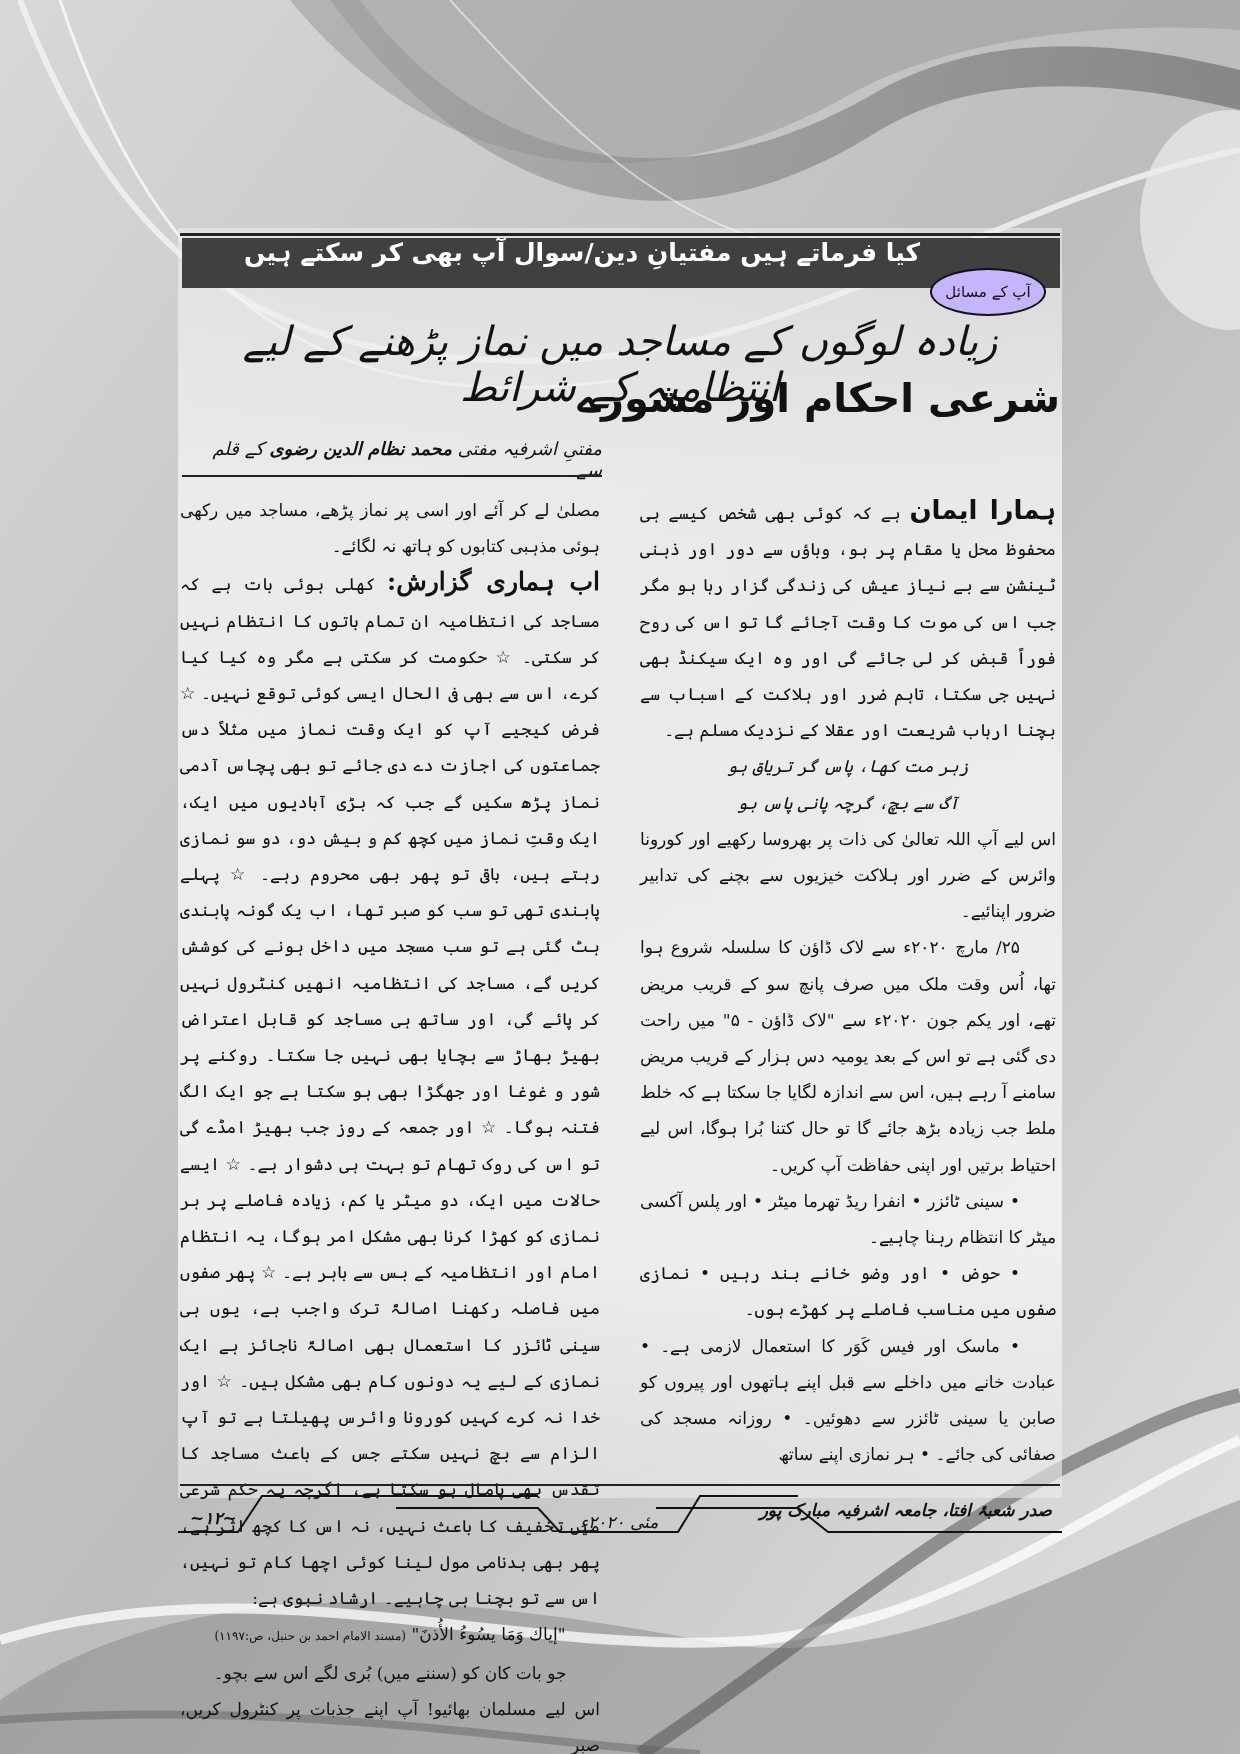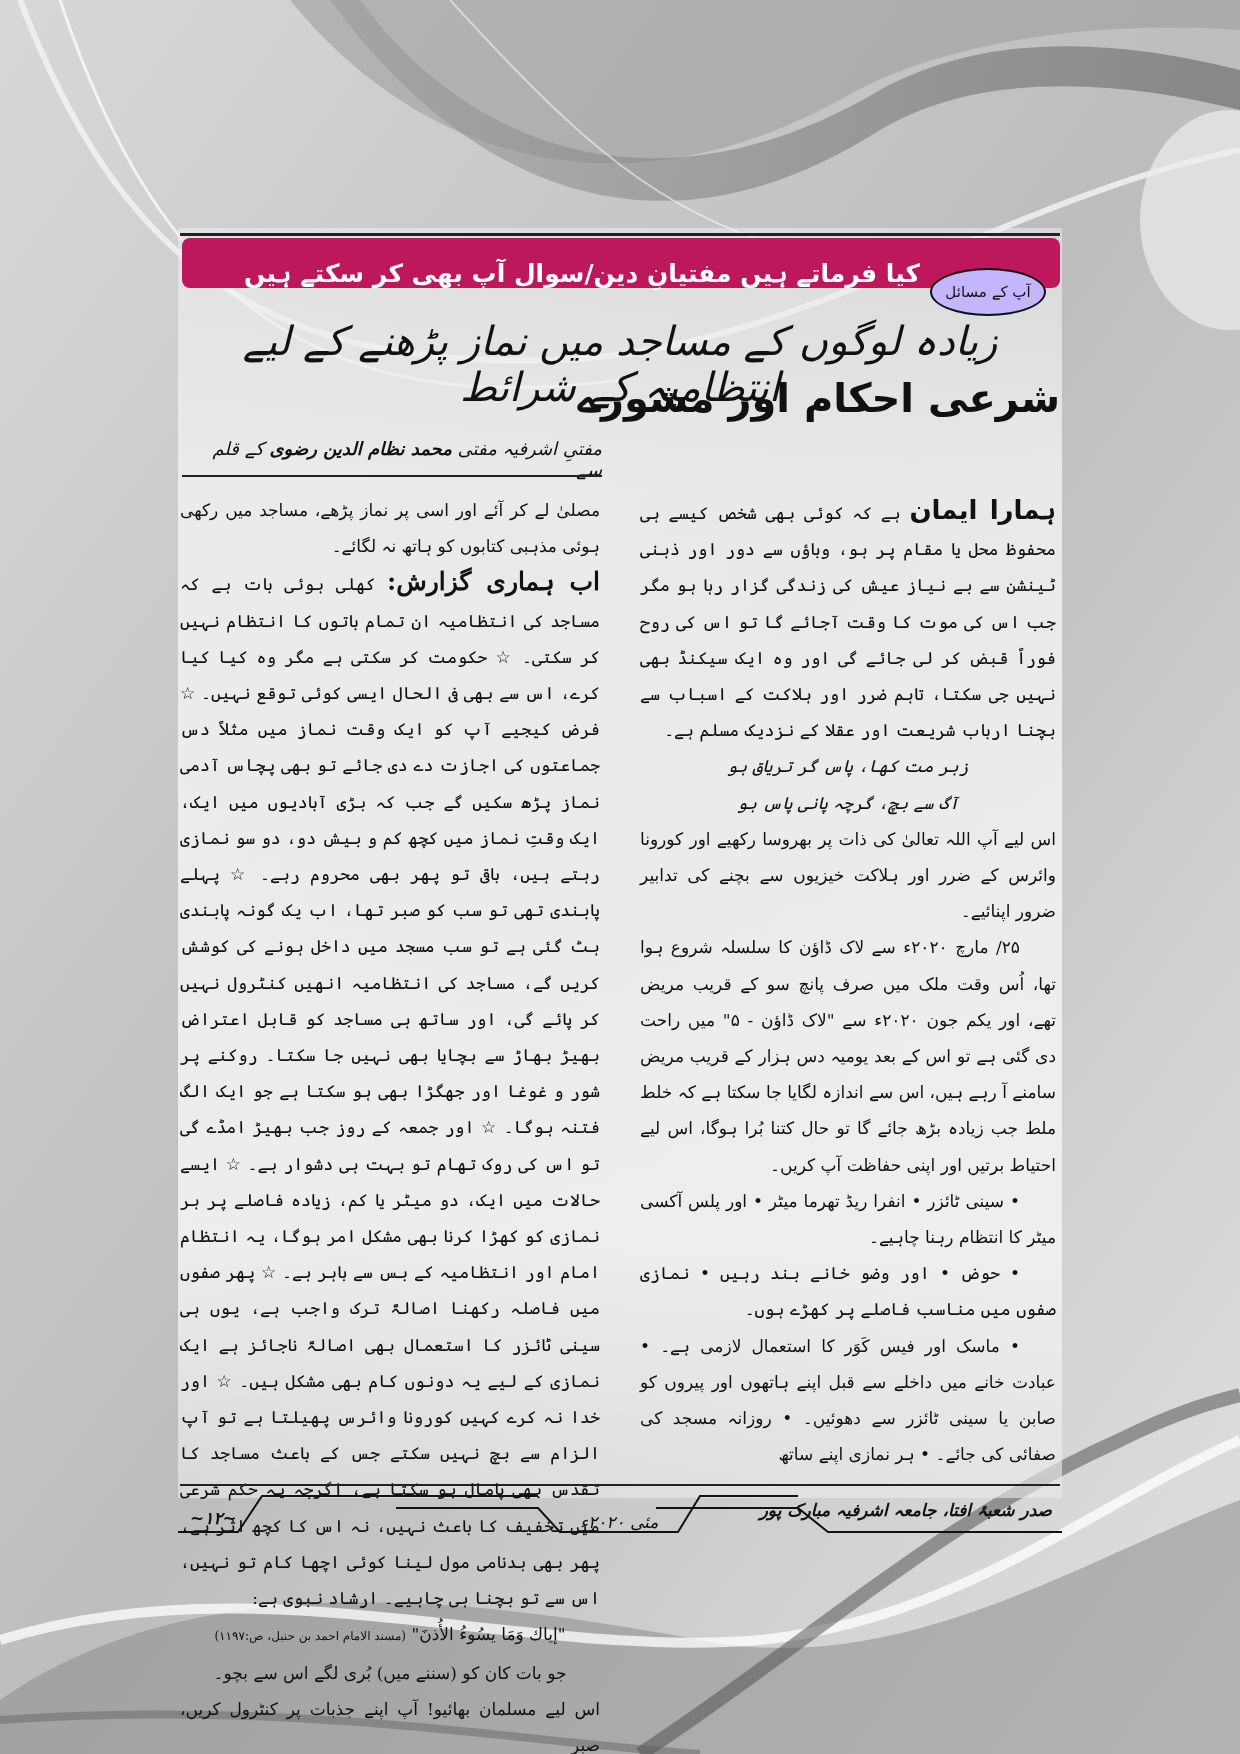--- a/index.html
+++ b/index.html
@@ -10,22 +10,22 @@
     color: #111;
   }
   .bg { position: absolute; left: 0; top: 0; width: 1240px; height: 1754px; }
   .page-body {
     position: absolute; left: 178px; top: 228px; width: 884px; height: 1270px;
     background: linear-gradient(180deg, rgba(238,238,238,0.55) 0%, rgba(240,240,240,0.85) 20%, rgba(242,242,242,0.9) 80%, rgba(235,235,235,0.6) 100%);
   }
   .top-rule { position: absolute; left: 180px; top: 233px; width: 880px; height: 3px; background: #222; }
   .banner {
     position: absolute; left: 182px; top: 238px; width: 878px; height: 50px;
-    background: #be185d; direction: rtl;
-    display: flex; align-items: flex-end; border-radius: 8px;
+    background: #404040; direction: rtl;
+    display: flex; align-items: flex-start;
   }
   .banner-text {
     color: #fff; font-weight: bold; font-size: 25px;
     margin-right: 140px; white-space: nowrap;
     font-family: "DejaVu Sans", sans-serif;
   }
   .badge {
     position: absolute; left: 930px; top: 268px; width: 112px; height: 44px;
     border: 2px solid #111; border-radius: 50%;
     background: #c4b5fd; display: flex; align-items: center; justify-content: center;

